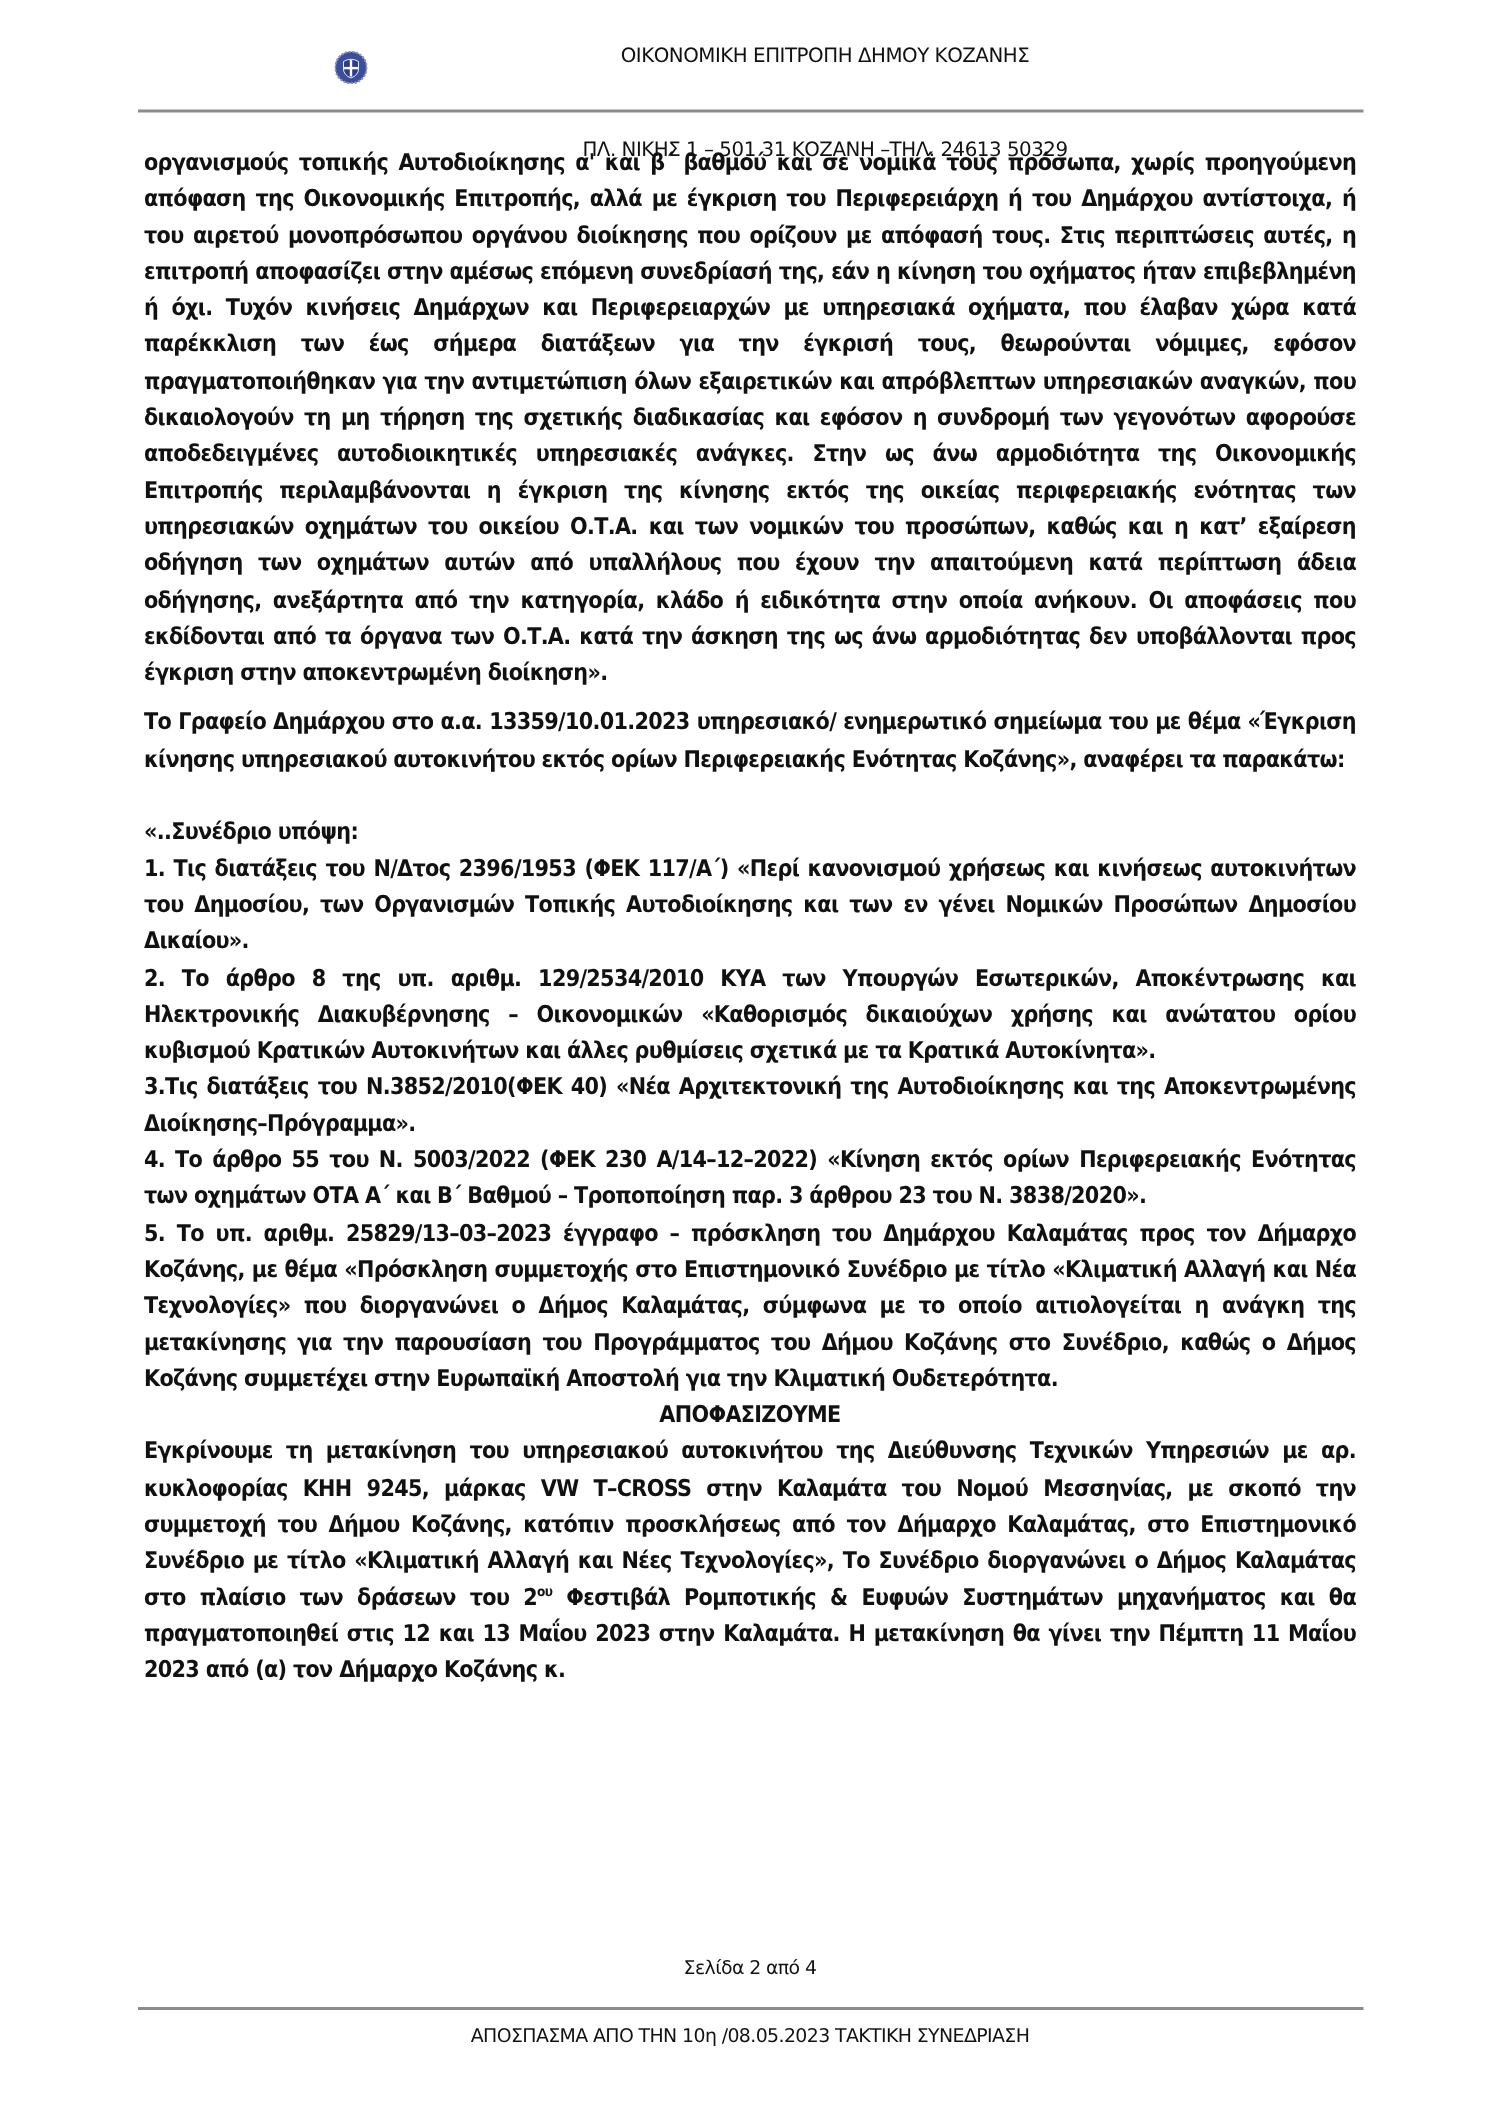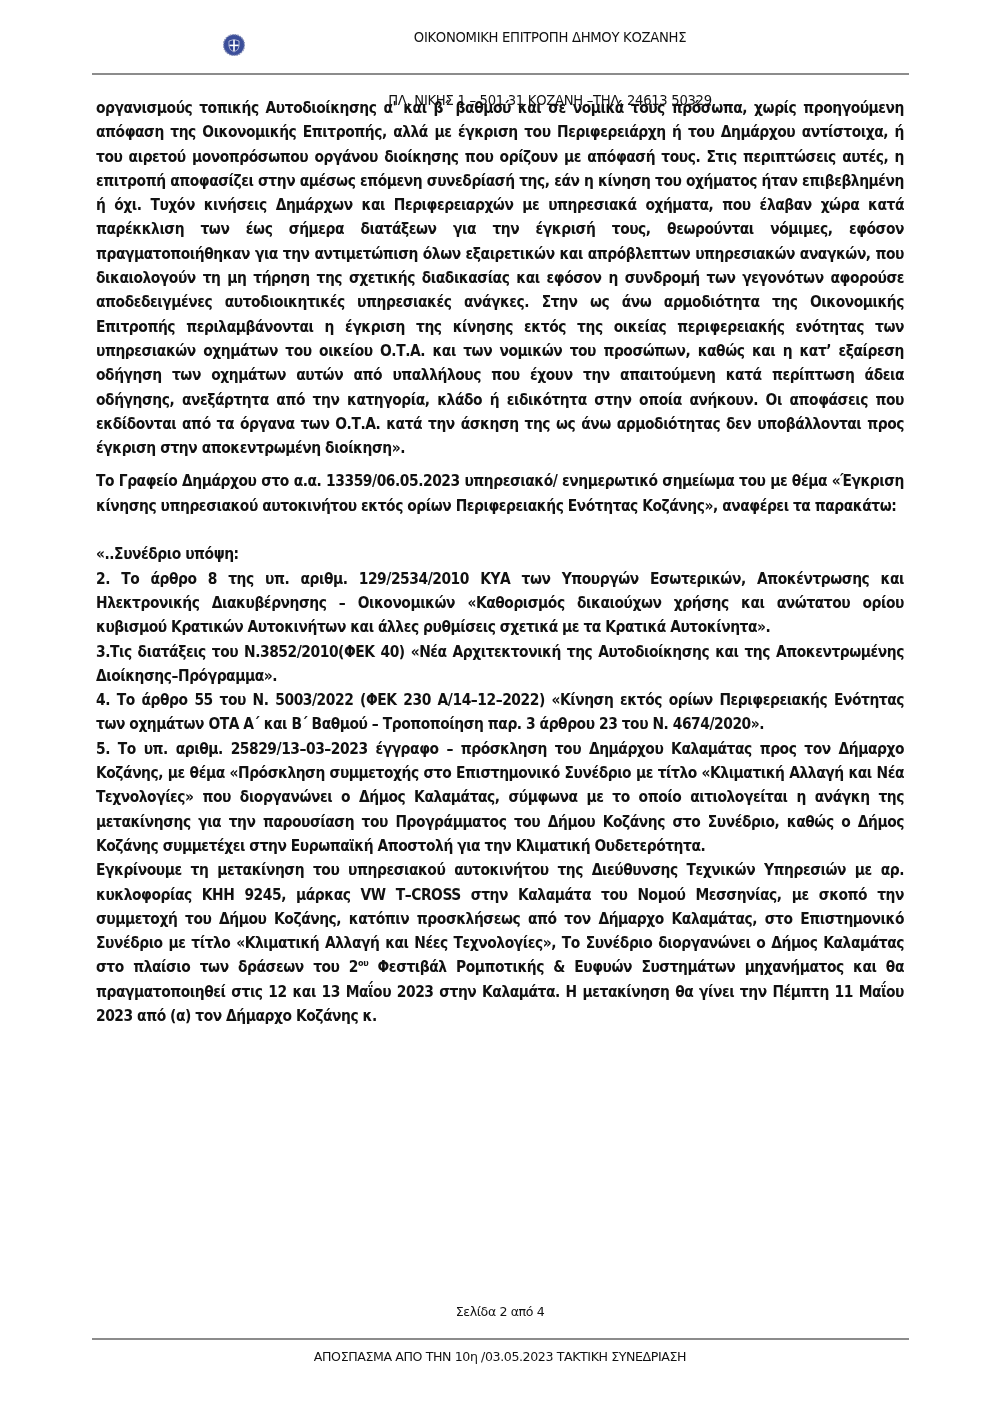--- a/index.html
+++ b/index.html
@@ -39,27 +39,29 @@
       <rect x="10.2" y="6" width="1.6" height="11" fill="#ffffff"></rect>
       <rect x="6.4" y="10.6" width="9.2" height="1.6" fill="#ffffff"></rect>
     </svg>
     <div class="header-text h1">ΟΙΚΟΝΟΜΙΚΗ  ΕΠΙΤΡΟΠΗ  ΔΗΜΟΥ  ΚΟΖΑΝΗΣ</div>
     <div class="header-text h2">ΠΛ. ΝΙΚΗΣ 1 – 501 31  ΚΟΖΑΝΗ  –ΤΗΛ.  24613 50329</div>
     <div class="rule top"></div>
   </div>
 
   <div class="body">
     <p>οργανισμούς τοπικής Αυτοδιοίκησης α' και β΄ βαθμού και σε νομικά τους πρόσωπα, χωρίς προηγούμενη απόφαση της Οικονομικής Επιτροπής, αλλά με έγκριση του Περιφερειάρχη ή του Δημάρχου αντίστοιχα, ή του αιρετού μονοπρόσωπου οργάνου διοίκησης που ορίζουν με απόφασή τους. Στις περιπτώσεις αυτές, η επιτροπή αποφασίζει στην αμέσως επόμενη συνεδρίασή της, εάν η κίνηση του οχήματος ήταν επιβεβλημένη ή όχι. Τυχόν κινήσεις Δημάρχων και Περιφερειαρχών με υπηρεσιακά οχήματα, που έλαβαν χώρα κατά παρέκκλιση των έως σήμερα διατάξεων για την έγκρισή τους, θεωρούνται νόμιμες, εφόσον πραγματοποιήθηκαν για την αντιμετώπιση όλων εξαιρετικών και απρόβλεπτων υπηρεσιακών αναγκών,  που δικαιολογούν τη μη τήρηση της σχετικής διαδικασίας και εφόσον η συνδρομή των γεγονότων αφορούσε αποδεδειγμένες αυτοδιοικητικές υπηρεσιακές ανάγκες. Στην ως άνω αρμοδιότητα της Οικονομικής Επιτροπής περιλαμβάνονται η έγκριση της κίνησης εκτός της οικείας περιφερειακής ενότητας των υπηρεσιακών οχημάτων του οικείου Ο.Τ.Α. και των νομικών του προσώπων, καθώς και η κατ’ εξαίρεση οδήγηση των οχημάτων αυτών από υπαλλήλους που έχουν την απαιτούμενη κατά περίπτωση άδεια οδήγησης, ανεξάρτητα από την κατηγορία, κλάδο ή ειδικότητα στην οποία ανήκουν. Οι αποφάσεις που εκδίδονται από τα όργανα των Ο.Τ.Α. κατά την άσκηση της ως άνω αρμοδιότητας δεν υποβάλλονται προς έγκριση στην αποκεντρωμένη διοίκηση».</p>
-    <p class="gap-before">Το Γραφείο Δημάρχου στο α.α. 13359/06.05.2023 υπηρεσιακό/ ενημερωτικό σημείωμα του με θέμα «Έγκριση κίνησης υπηρεσιακού αυτοκινήτου εκτός ορίων Περιφερειακής Ενότητας Κοζάνης», αναφέρει τα παρακάτω:</p>
+    <p class="gap-before">Το Γραφείο Δημάρχου στο α.α. 13359/10.01.2023 υπηρεσιακό/ ενημερωτικό σημείωμα του με θέμα «Έγκριση κίνησης υπηρεσιακού αυτοκινήτου εκτός ορίων Περιφερειακής Ενότητας Κοζάνης», αναφέρει τα παρακάτω:</p>
     <p class="blank"></p>
     <p>«..Συνέδριο υπόψη:</p>
+    <p>1. Τις διατάξεις του Ν/Δτος 2396/1953 (ΦΕΚ 117/Α΄) «Περί κανονισμού χρήσεως και κινήσεως αυτοκινήτων του Δημοσίου, των Οργανισμών Τοπικής Αυτοδιοίκησης και των εν γένει Νομικών Προσώπων Δημοσίου Δικαίου».</p>
     <p>2. Το άρθρο 8 της υπ. αριθμ. 129/2534/2010 ΚΥΑ των Υπουργών Εσωτερικών, Αποκέντρωσης και Ηλεκτρονικής Διακυβέρνησης – Οικονομικών «Καθορισμός δικαιούχων χρήσης και ανώτατου ορίου κυβισμού Κρατικών Αυτοκινήτων και άλλες ρυθμίσεις σχετικά με τα Κρατικά Αυτοκίνητα».</p>
     <p>3.Τις διατάξεις του Ν.3852/2010(ΦΕΚ 40) «Νέα Αρχιτεκτονική της Αυτοδιοίκησης και της Αποκεντρωμένης Διοίκησης–Πρόγραμμα».</p>
-    <p>4. Το άρθρο 55 του Ν. 5003/2022 (ΦΕΚ 230 Α/14–12–2022) «Κίνηση εκτός ορίων Περιφερειακής Ενότητας των οχημάτων ΟΤΑ Α΄ και Β΄ Βαθμού – Τροποποίηση παρ. 3 άρθρου 23 του Ν. 4674/2020».</p>
+    <p>4. Το άρθρο 55 του Ν. 5003/2022 (ΦΕΚ 230 Α/14–12–2022) «Κίνηση εκτός ορίων Περιφερειακής Ενότητας των οχημάτων ΟΤΑ Α΄ και Β΄ Βαθμού – Τροποποίηση παρ. 3 άρθρου 23 του Ν. 3838/2020».</p>
     <p>5. Το υπ. αριθμ. 25829/13–03–2023 έγγραφο –  πρόσκληση του Δημάρχου Καλαμάτας προς τον Δήμαρχο Κοζάνης, με θέμα «Πρόσκληση συμμετοχής στο Επιστημονικό Συνέδριο με τίτλο «Κλιματική Αλλαγή και Νέα Τεχνολογίες» που διοργανώνει ο Δήμος Καλαμάτας, σύμφωνα με το οποίο αιτιολογείται η ανάγκη της μετακίνησης για την παρουσίαση του Προγράμματος του Δήμου Κοζάνης στο Συνέδριο, καθώς ο Δήμος Κοζάνης συμμετέχει στην Ευρωπαϊκή Αποστολή για την Κλιματική Ουδετερότητα.</p>
+    <p class="center">ΑΠΟΦΑΣΙΖΟΥΜΕ</p>
     <p><span>Εγκρίνουμε τη μετακίνηση του υπηρεσιακού αυτοκινήτου της Διεύθυνσης Τεχνικών Υπηρεσιών με αρ. κυκλοφορίας ΚΗΗ 9245, μάρκας VW T–CROSS στην Καλαμάτα του Νομού Μεσσηνίας, με σκοπό την συμμετοχή του Δήμου Κοζάνης, κατόπιν προσκλήσεως από τον Δήμαρχο Καλαμάτας, στο Επιστημονικό Συνέδριο με τίτλο «Κλιματική Αλλαγή και Νέες Τεχνολογίες», Το Συνέδριο διοργανώνει ο Δήμος Καλαμάτας στο πλαίσιο των δράσεων του 2</span><sup>ου</sup><span> Φεστιβάλ Ρομποτικής &amp; Ευφυών Συστημάτων μηχανήματος και θα πραγματοποιηθεί στις 12 και 13 Μαΐου 2023 στην Καλαμάτα. Η μετακίνηση θα γίνει την Πέμπτη 11 Μαΐου 2023 από (α) τον Δήμαρχο Κοζάνης κ.</span></p>
   </div>
 
   <div class="rule bottom"></div>
-  <div class="footer f1">ΑΠΟΣΠΑΣΜΑ ΑΠΟ ΤΗΝ 10η /03.05.2023  ΤΑΚΤΙΚΗ  ΣΥΝΕΔΡΙΑΣΗ</div>
+  <div class="footer f1">ΑΠΟΣΠΑΣΜΑ ΑΠΟ ΤΗΝ 10η /08.05.2023  ΤΑΚΤΙΚΗ  ΣΥΝΕΔΡΙΑΣΗ</div>
   <div class="footer f2">Σελίδα 2 από 4</div>
 
 </div>
 
 </body></html>

